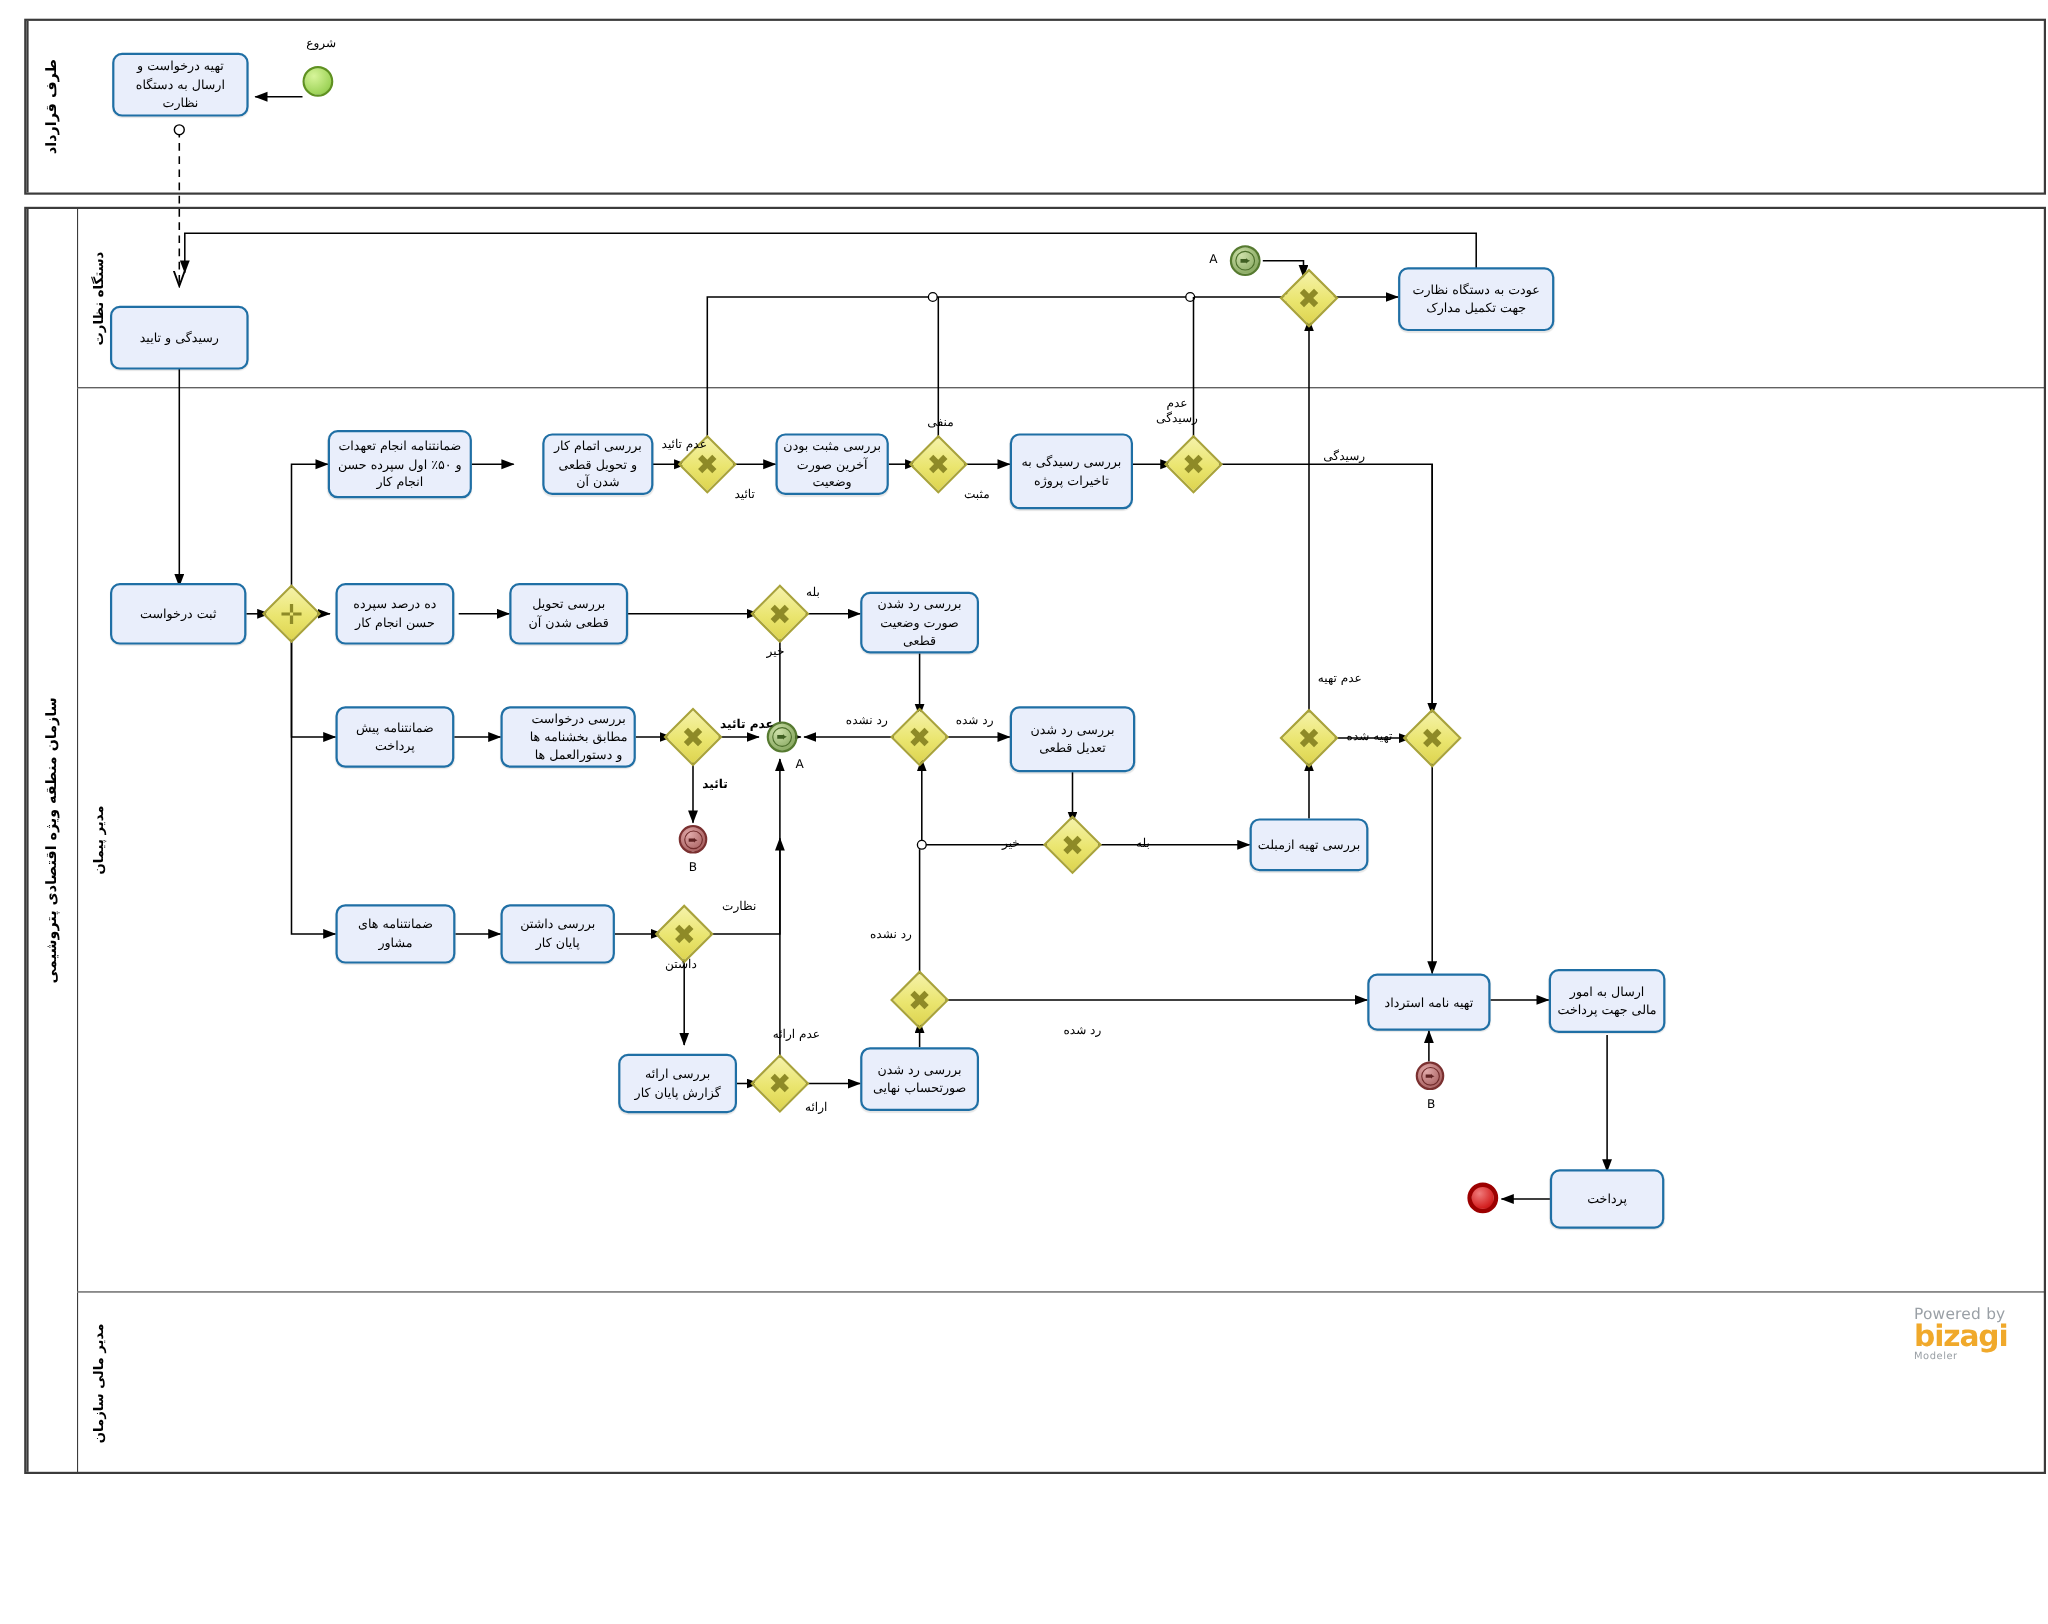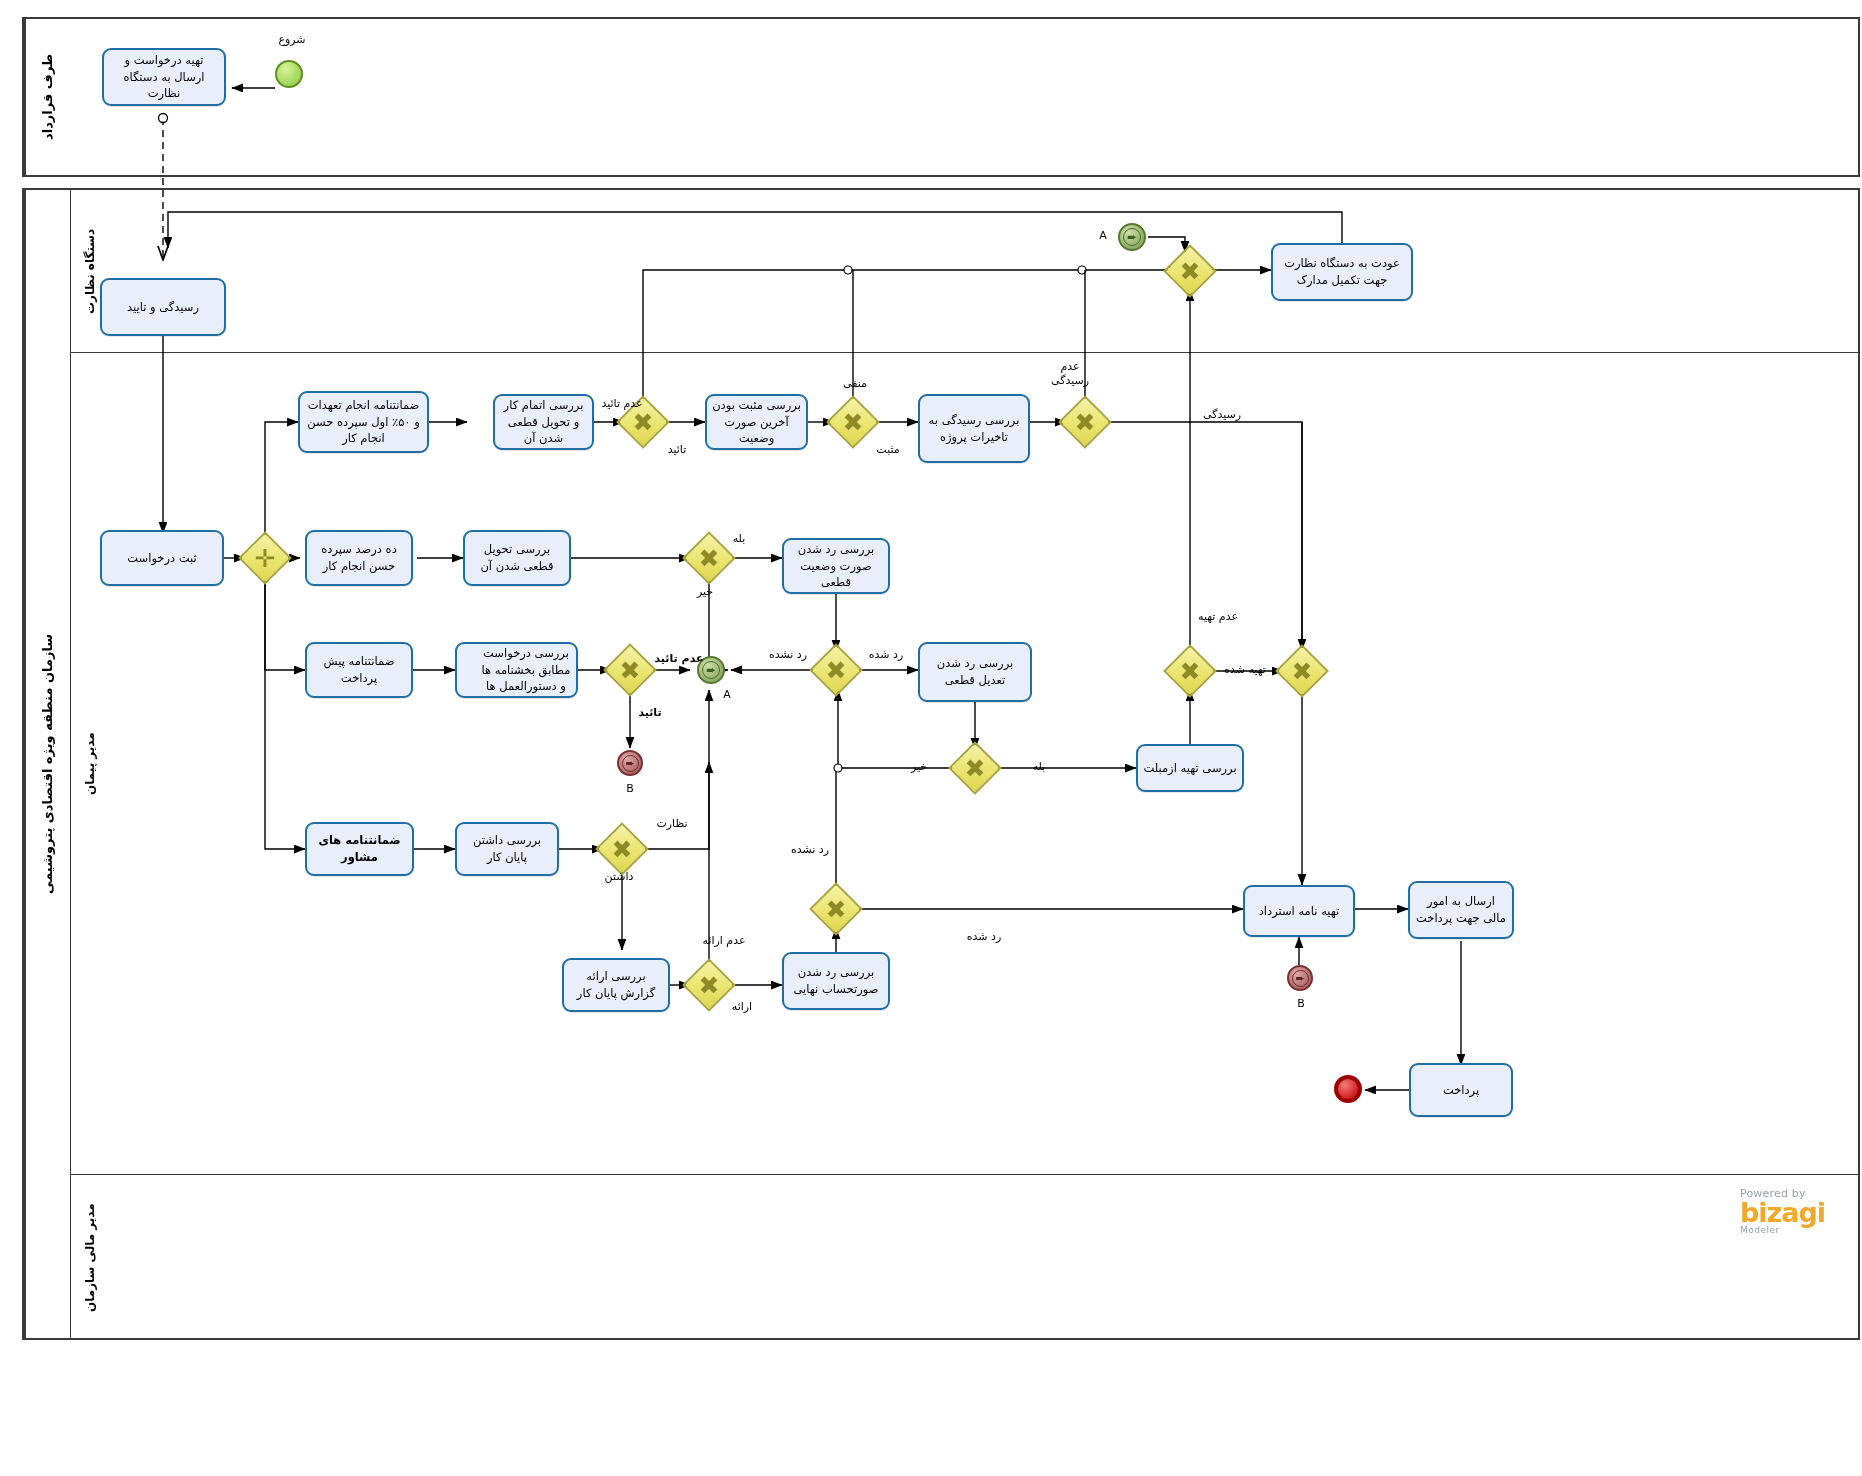--- a/index.html
+++ b/index.html
@@ -163,21 +163,21 @@
     direction: rtl;
     color: #000;
   }
   
   .wm {
     position: absolute;
     text-align: left;
     line-height: 1;
   }
   .wm .pb {
-    font-size: 11px;
+    font-size: 14px;
     color: #9aa0a6;
     letter-spacing: .2px;
   }
   .wm .bz {
     font-size: 27px;
     font-weight: bold;
     color: #f0a92b;
     letter-spacing: -1px;
   }
   .wm .md {
@@ -407,21 +407,21 @@
   </div>
 
   <div class="task" style="left:918px; top:642px; width:114px; height:60px;">
     <span>بررسی رد شدن تعدیل قطعی</span>
   </div>
 
   <div class="task" style="left:1136px; top:744px; width:108px; height:48px;">
     <span>بررسی تهیه ازمبلت</span>
   </div>
 
-  <div class="task" style="left:305px; top:822px; width:109px; height:54px;font-weight:bold;">
+  <div class="task" style="left:305px; top:822px; width:109px; height:54px;">
     <span>ضمانتنامه های مشاور</span>
   </div>
 
   <div class="task" style="left:455px; top:822px; width:104px; height:54px;">
     <span>بررسی داشتن پایان کار</span>
   </div>
 
   <div class="task" style="left:562px; top:958px; width:108px; height:54px;">
     <span>بررسی ارائه گزارش پایان کار</span>
   </div>

